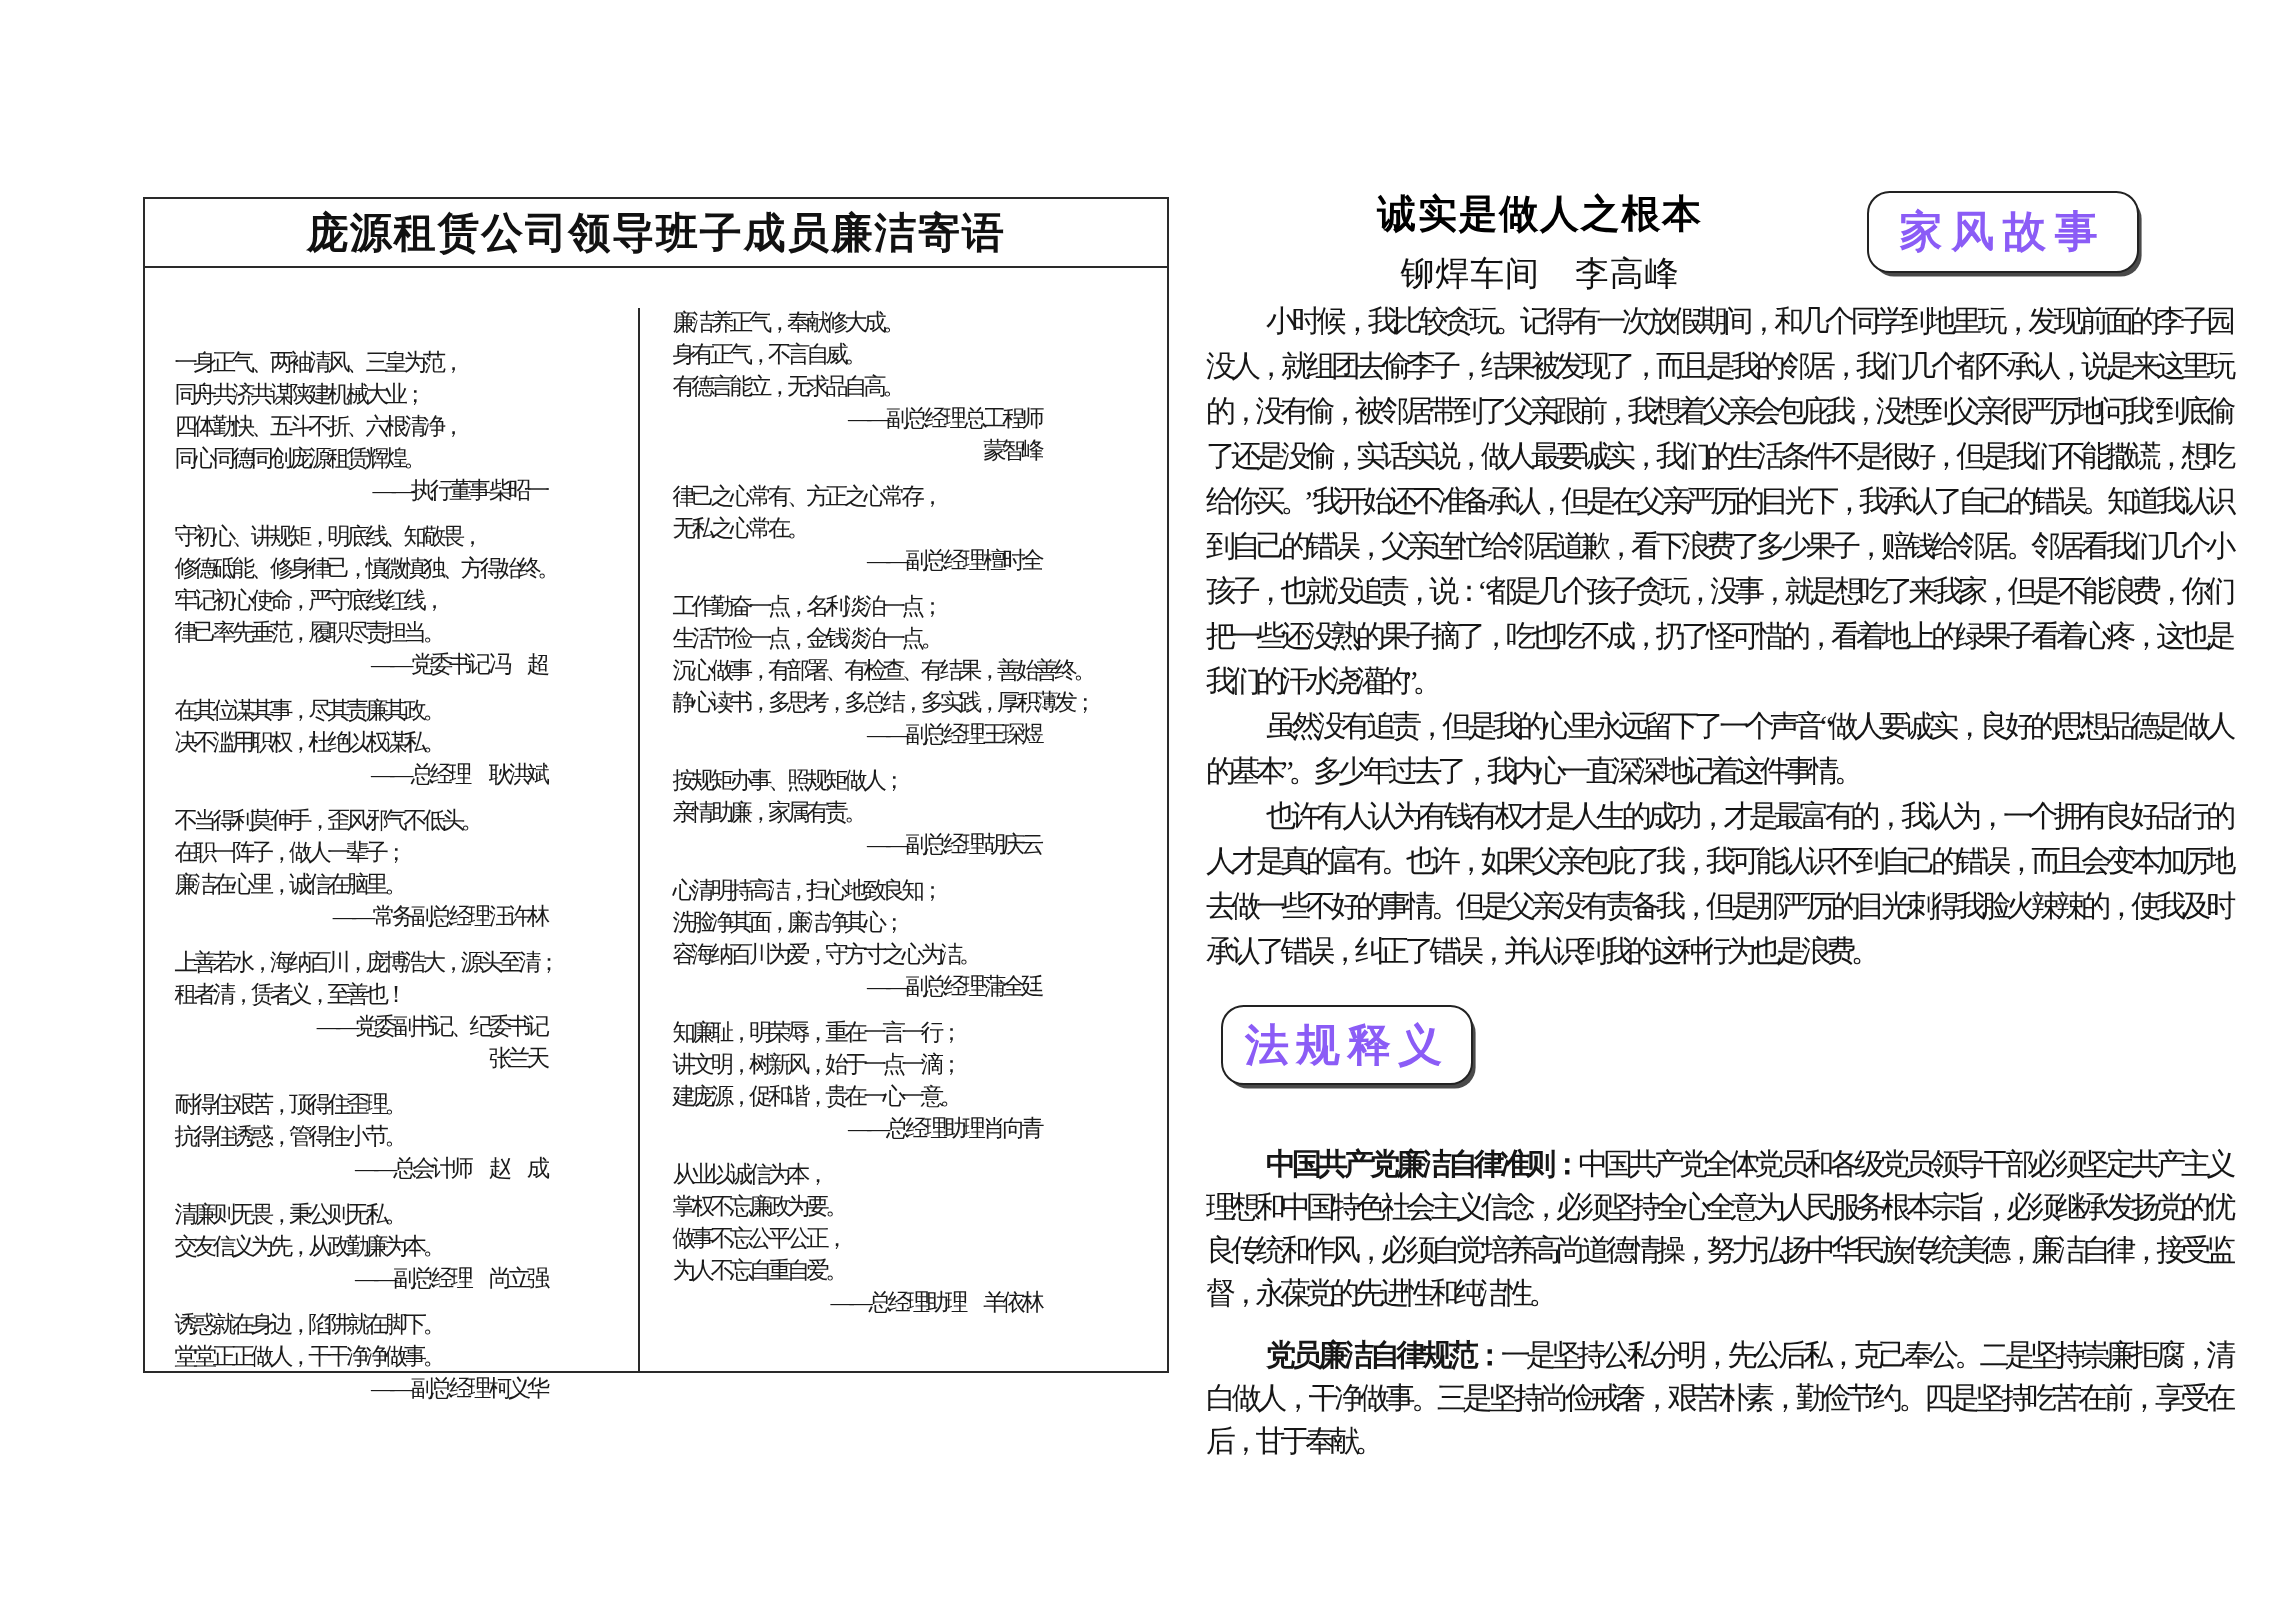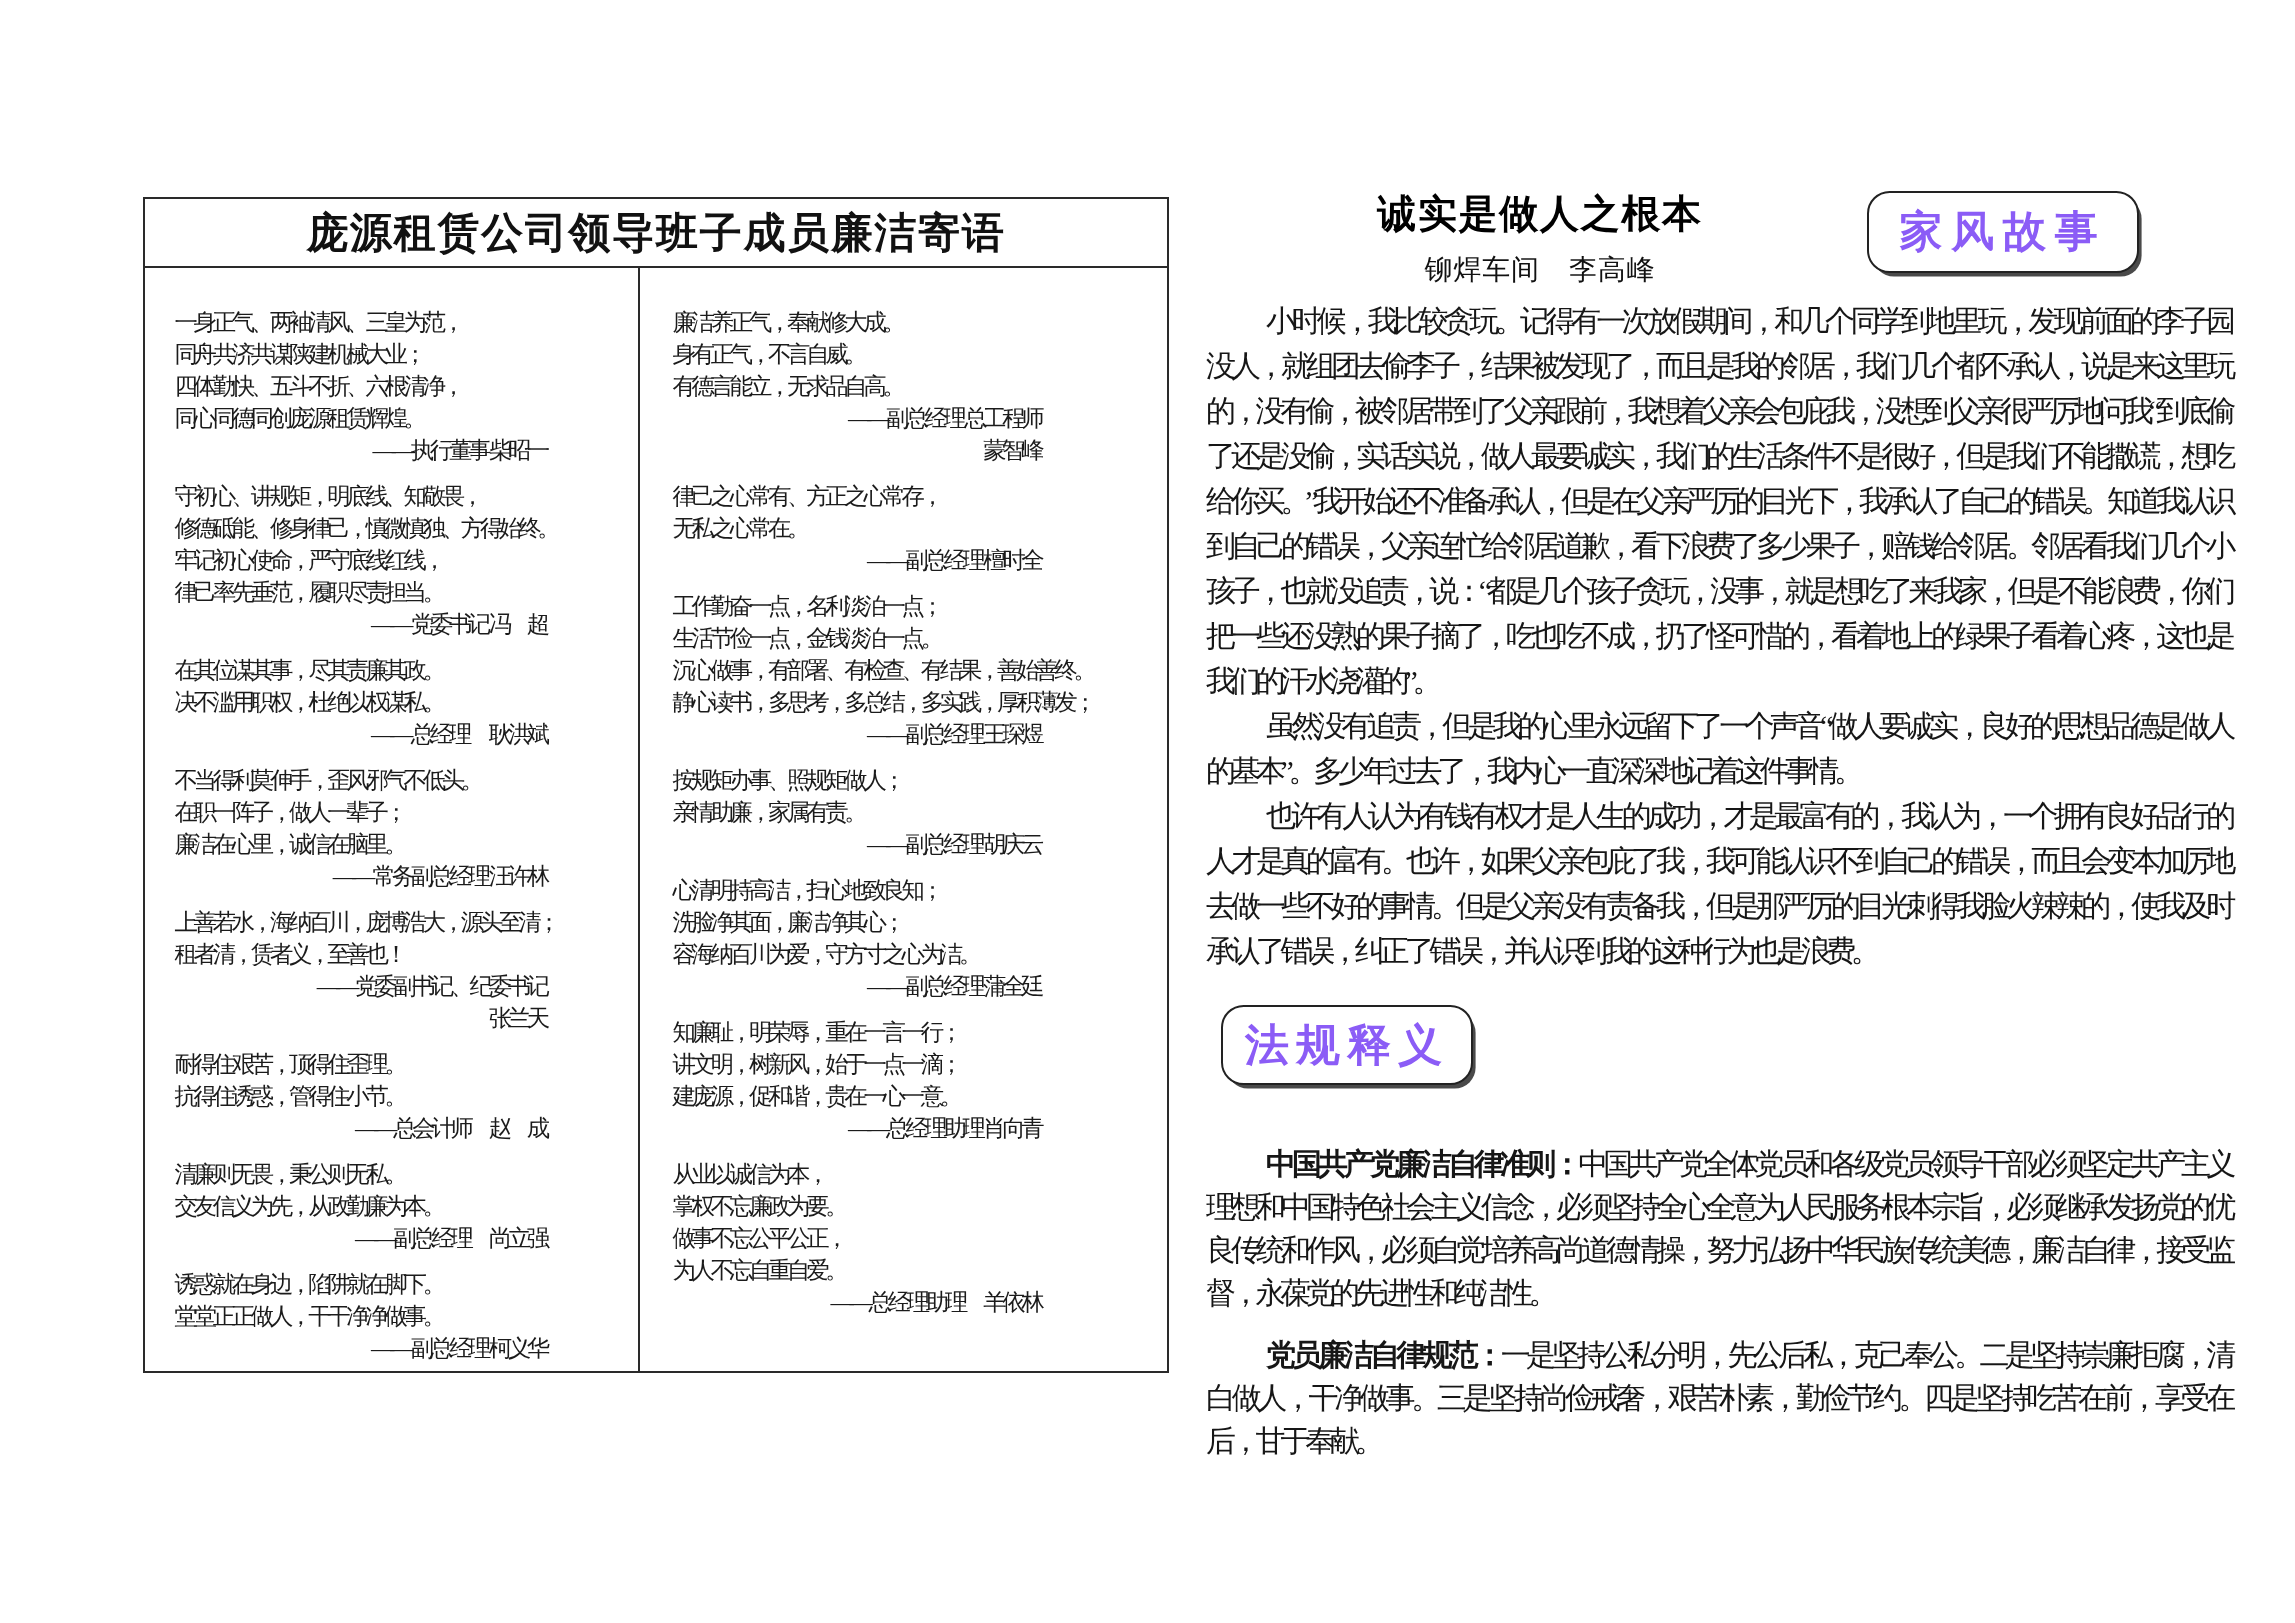--- a/index.html
+++ b/index.html
@@ -15,21 +15,21 @@
     border:2.6px solid #2a2a2a;box-sizing:border-box;background:#fff;
   }
   .pledge-title{
     height:69px;border-bottom:2.6px solid #2a2a2a;box-sizing:border-box;
     display:flex;align-items:center;justify-content:center;
     font-size:42px;font-weight:bold;letter-spacing:1.7px;color:#111;
     font-family:"Liberation Serif","DejaVu Serif",serif;
   }
   .pledge-columns{display:flex;height:1104px;}
   .pledge-col{box-sizing:border-box;padding:38px 22.6px 0 29.5px;}
-  .pledge-col.first{width:495px;border-right:2.6px solid #2a2a2a;}
+  .pledge-col.first{width:495px;border-right:2.6px solid #2a2a2a;margin-top:40px;}
   .pledge-col.second{width:528px;padding-left:33px;}
   .poem-group{margin-bottom:14px;}
   .poem-line{
     font-size:23.4px;line-height:32px;letter-spacing:-4.3px;
     white-space:nowrap;color:#1b1b1b;
   }
   .sig-line{
     font-size:23.4px;line-height:32px;letter-spacing:-4.3px;
     text-align:right;color:#1b1b1b;white-space:nowrap;
   }
@@ -37,21 +37,21 @@
   .pledge-col.second .sig-line{padding-right:104px;}
 
   
   .story-header{position:absolute;left:1206px;top:189px;width:668px;}
   .story-title{
     text-align:center;font-size:39px;font-weight:bold;color:#000;
     letter-spacing:1.7px;line-height:50px;
     font-family:"Liberation Serif","DejaVu Serif",serif;
   }
   .story-byline{
-    text-align:center;font-size:28px;color:#111;margin-top:12px;letter-spacing:0.9px;
+    text-align:center;font-size:34px;color:#111;margin-top:12px;letter-spacing:0.9px;
   }
   .badge{
     position:absolute;box-sizing:border-box;border:2.6px solid #222;border-radius:22.6px;
     display:flex;align-items:center;justify-content:center;background:#fff;
     font-weight:bold;color:#8b5cf6;
     box-shadow:4.3px 5.2px 0 -1.7px #4a4a4a;
   }
   .badge-family{left:1867px;top:191px;width:272px;height:82px;font-size:43px;letter-spacing:8.7px;}
   .badge-regs{left:1221px;top:1005px;width:252px;height:80px;font-size:44px;letter-spacing:7px;}
 

